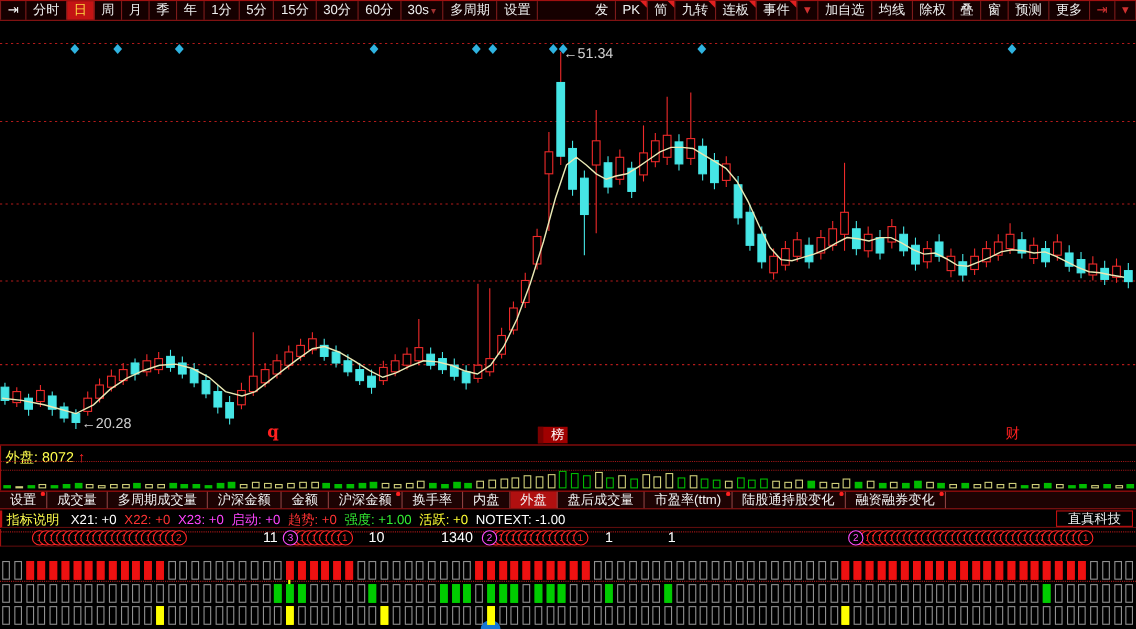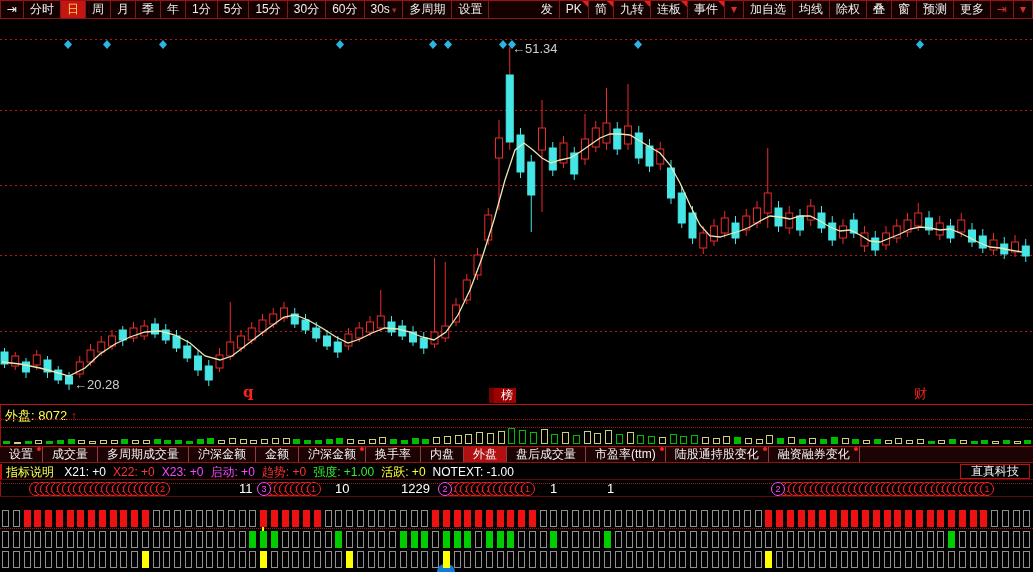--- a/index.html
+++ b/index.html
@@ -544,21 +544,21 @@
       <span class="circ" style="left: 940.5px;">2</span>
       <span class="circ" style="left: 946px;">1</span>
       <span class="circ" style="left: 951.5px;">1</span>
       <span class="circ" style="left: 957px;">1</span>
       <span class="circ" style="left: 962.5px;">1</span>
       <span class="circ" style="left: 968px;">1</span>
       <span class="circ" style="left: 973.5px;">1</span>
       <span class="circ" style="left: 979px;">1</span>
       <span class="chain-label" style="left: 238px;">11</span>
       <span class="chain-label" style="left: 334px;">10</span>
-      <span class="chain-label" style="left: 400px;">1229</span>
+      <span class="chain-label" style="left: 400px;">1340</span>
       <span class="chain-label" style="left: 549px;">1</span>
       <span class="chain-label" style="left: 606px;">1</span>
     </div>
 
   <div id="gridsec">
     <div class="dotline" style="top:30px;"></div>
     <div id="yline" style="top: 12px; height: 38px; left: 262px;"></div>
     <div id="bluearc" style="left:437px;top:66px;"></div>
   <div class="gbar" style="left: 2px; top: 12px;"></div>
       <div class="gbar" style="left: 12.75px; top: 12px;"></div>

